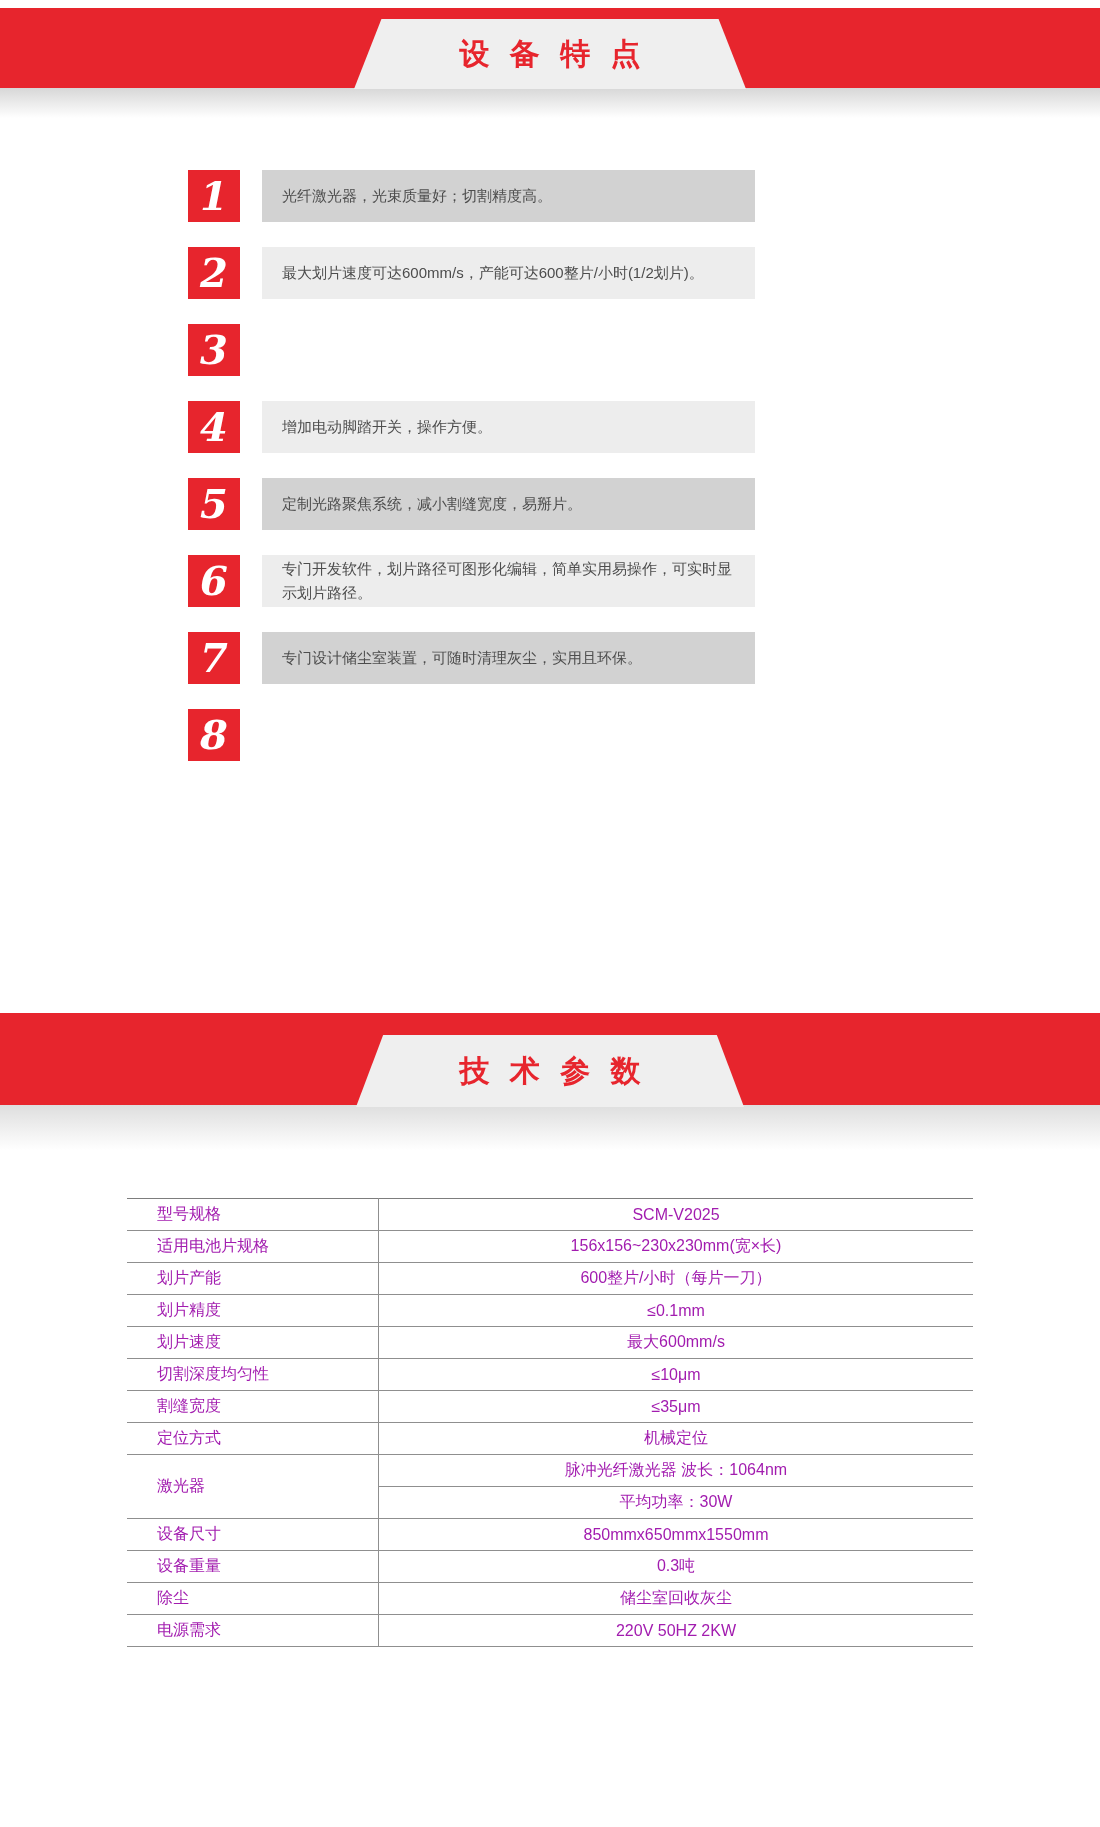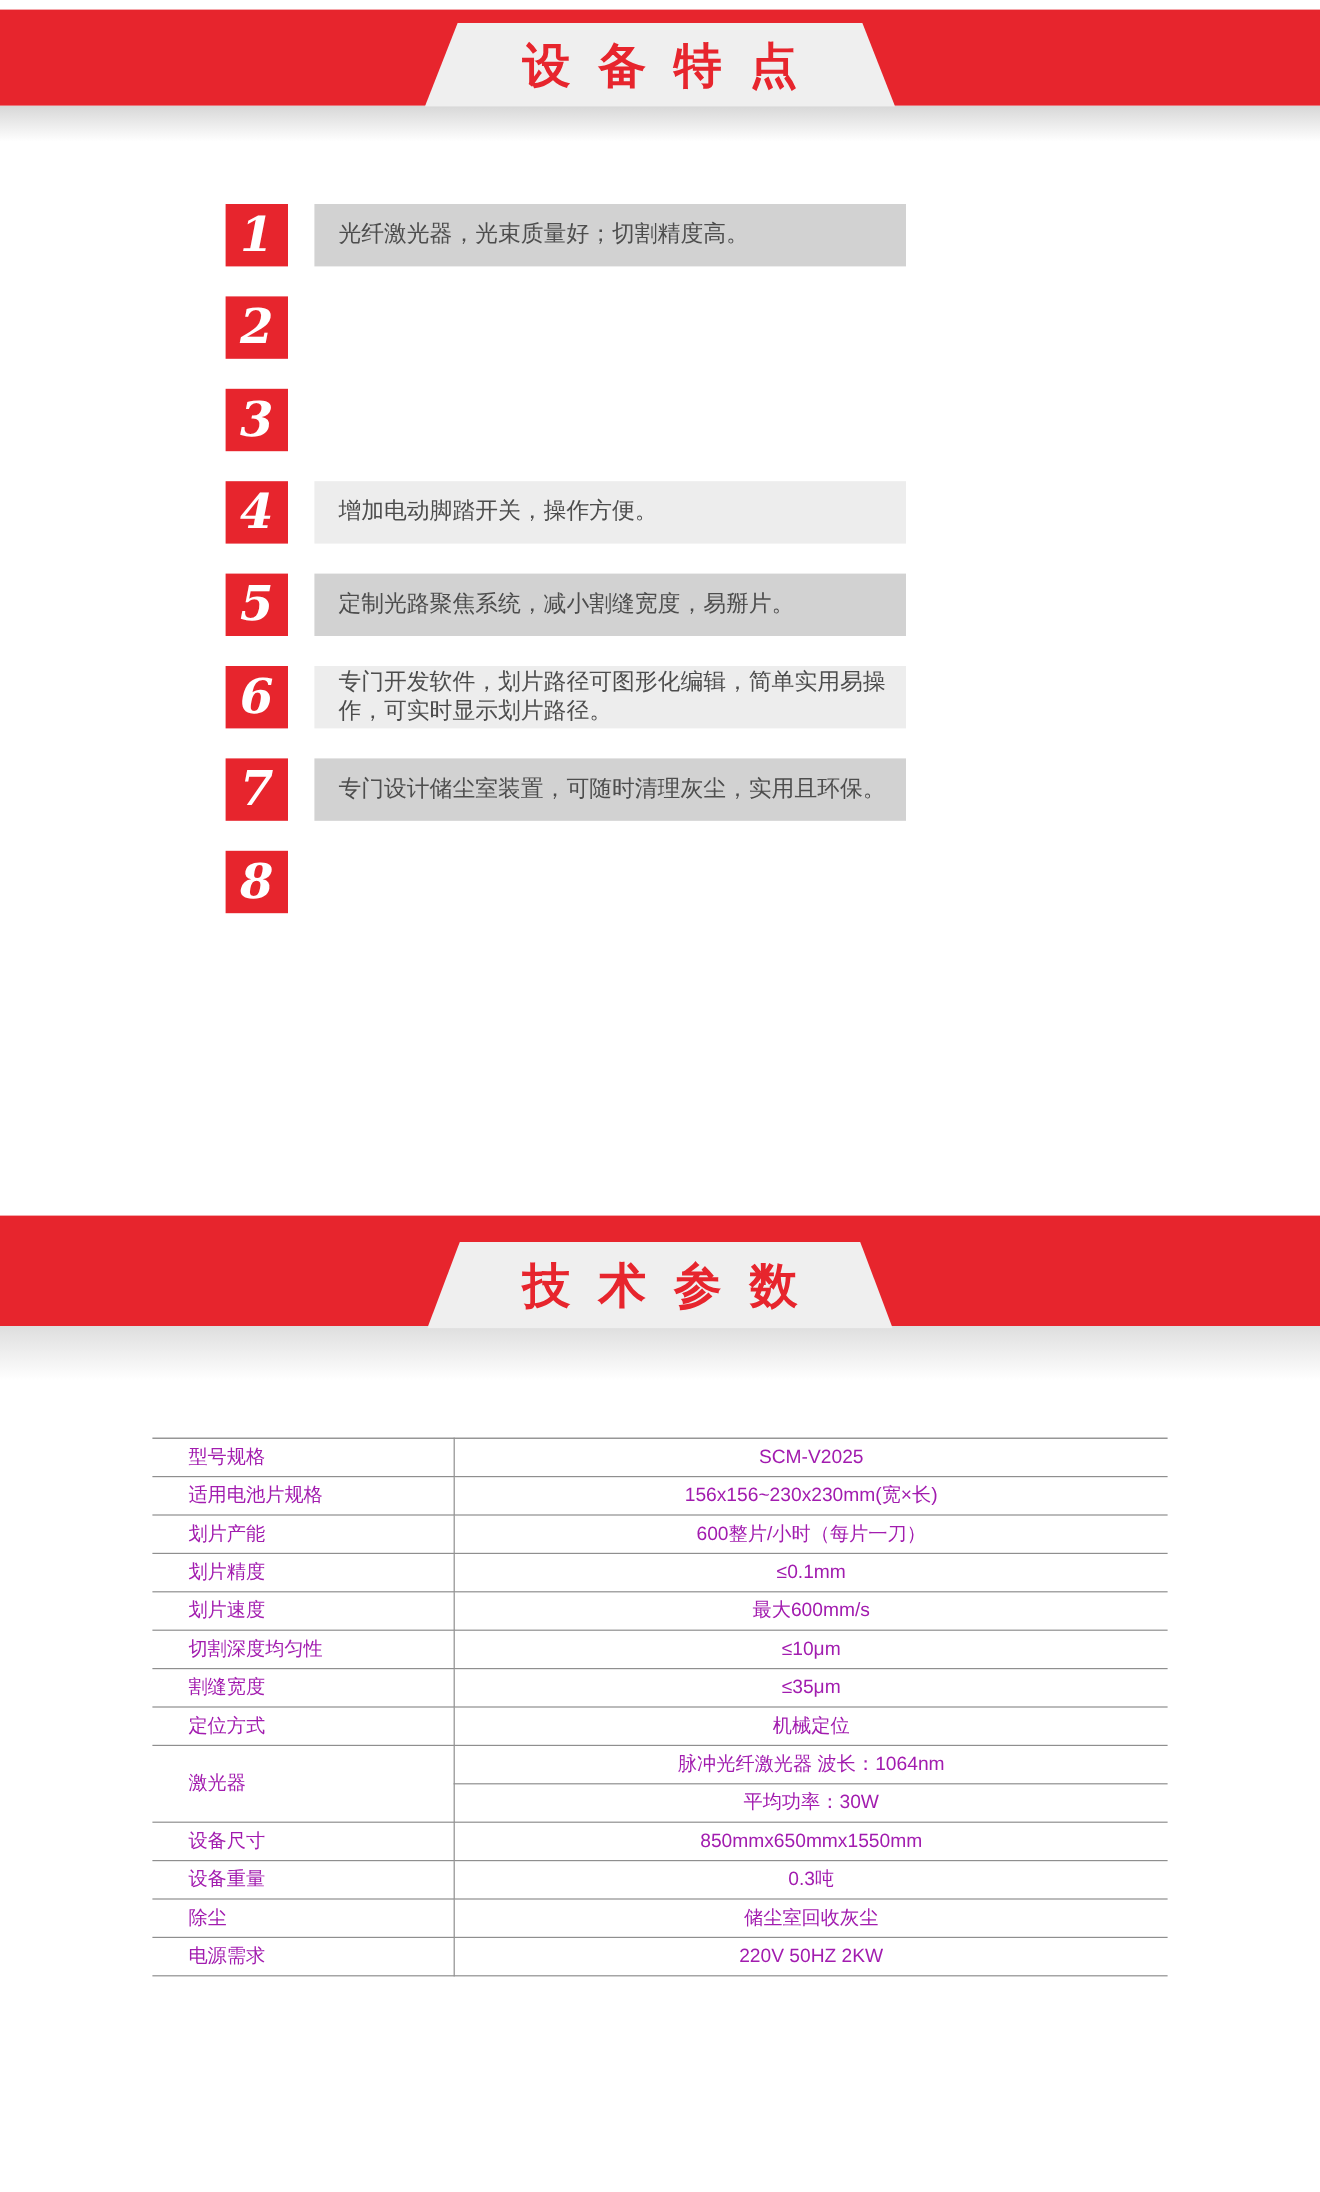--- a/index.html
+++ b/index.html
@@ -28,21 +28,21 @@
     background: #efefef;
     clip-path: polygon(7% 0%, 93% 0%, 100% 100%, 0% 100%);
     display: flex;
     align-items: center;
     justify-content: center;
   }
   .banner-trap-1 { width: 392px; height: 70px; top: 11px; }
   .banner-trap-2 { width: 388px; height: 72px; top: 22px; text-align: right; }
   .banner-title {
     color: #e7252d;
-    font-size: 40px;
+    font-size: 30px;
     font-weight: bold;
     letter-spacing: 6px;
     text-indent: 6px;
     white-space: nowrap;
   }
   .banner-shadow-1 {
     height: 30px;
     background: linear-gradient(to bottom, #d7d7d7, #ffffff);
   }
   .banner-shadow-2 {
@@ -73,21 +73,21 @@
     line-height: 52px;
     text-align: center;
   }
   .feature-bar {
     flex: 1;
     margin-left: 22px;
     min-height: 52px;
     display: flex;
     align-items: center;
     padding: 0 14px 0 20px;
-    font-size: 19px;
+    font-size: 15px;
     line-height: 24px;
     color: #4d4d4d;
   }
   .feature:nth-child(odd) .feature-bar { background: #d2d2d2; }
   .feature:nth-child(even) .feature-bar { background: #ededed; }
 
   
   .banner-2 { margin-top: 252px; }
 
   
@@ -130,20 +130,21 @@
 
 <div class="features">
 
   <div class="feature">
     <div class="feature-num">1</div>
     <div class="feature-bar">光纤激光器，光束质量好；切割精度高。</div>
   </div>
 
   <div class="feature">
     <div class="feature-num">2</div>
+    <div class="feature-bar">最大划片速度可达600mm/s，产能可达600整片/小时(1/2划片)。</div>
   </div>
 
   <div class="feature">
     <div class="feature-num">3</div>
   </div>
 
   <div class="feature">
     <div class="feature-num">4</div>
     <div class="feature-bar">增加电动脚踏开关，操作方便。</div>
   </div>

